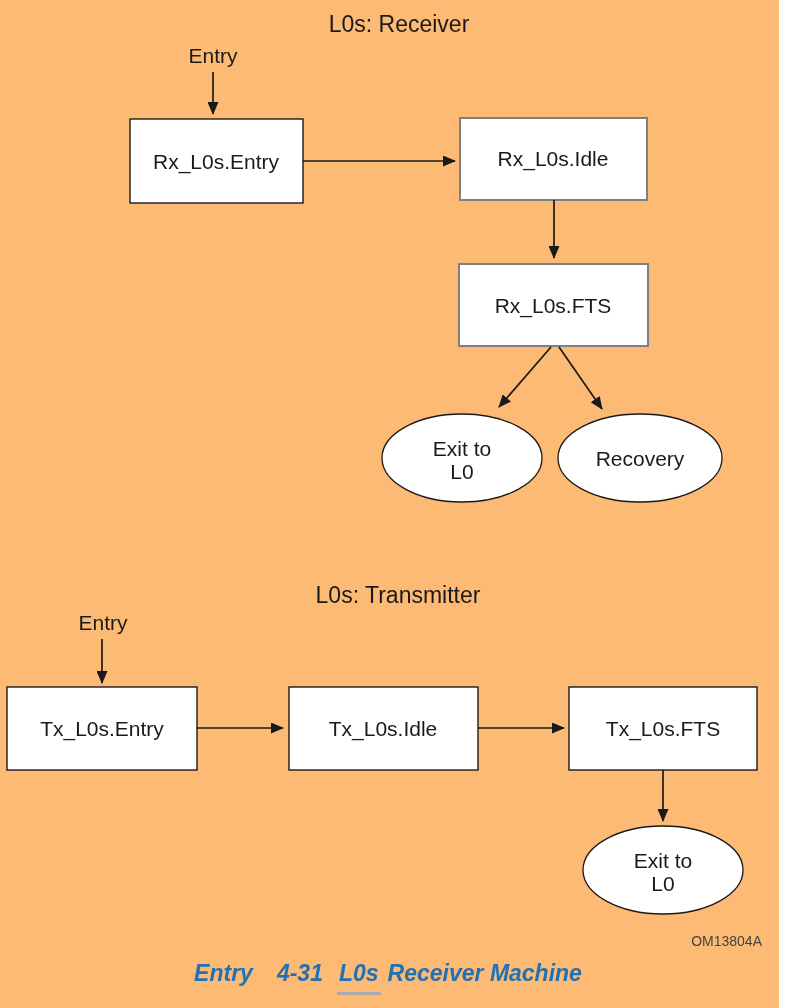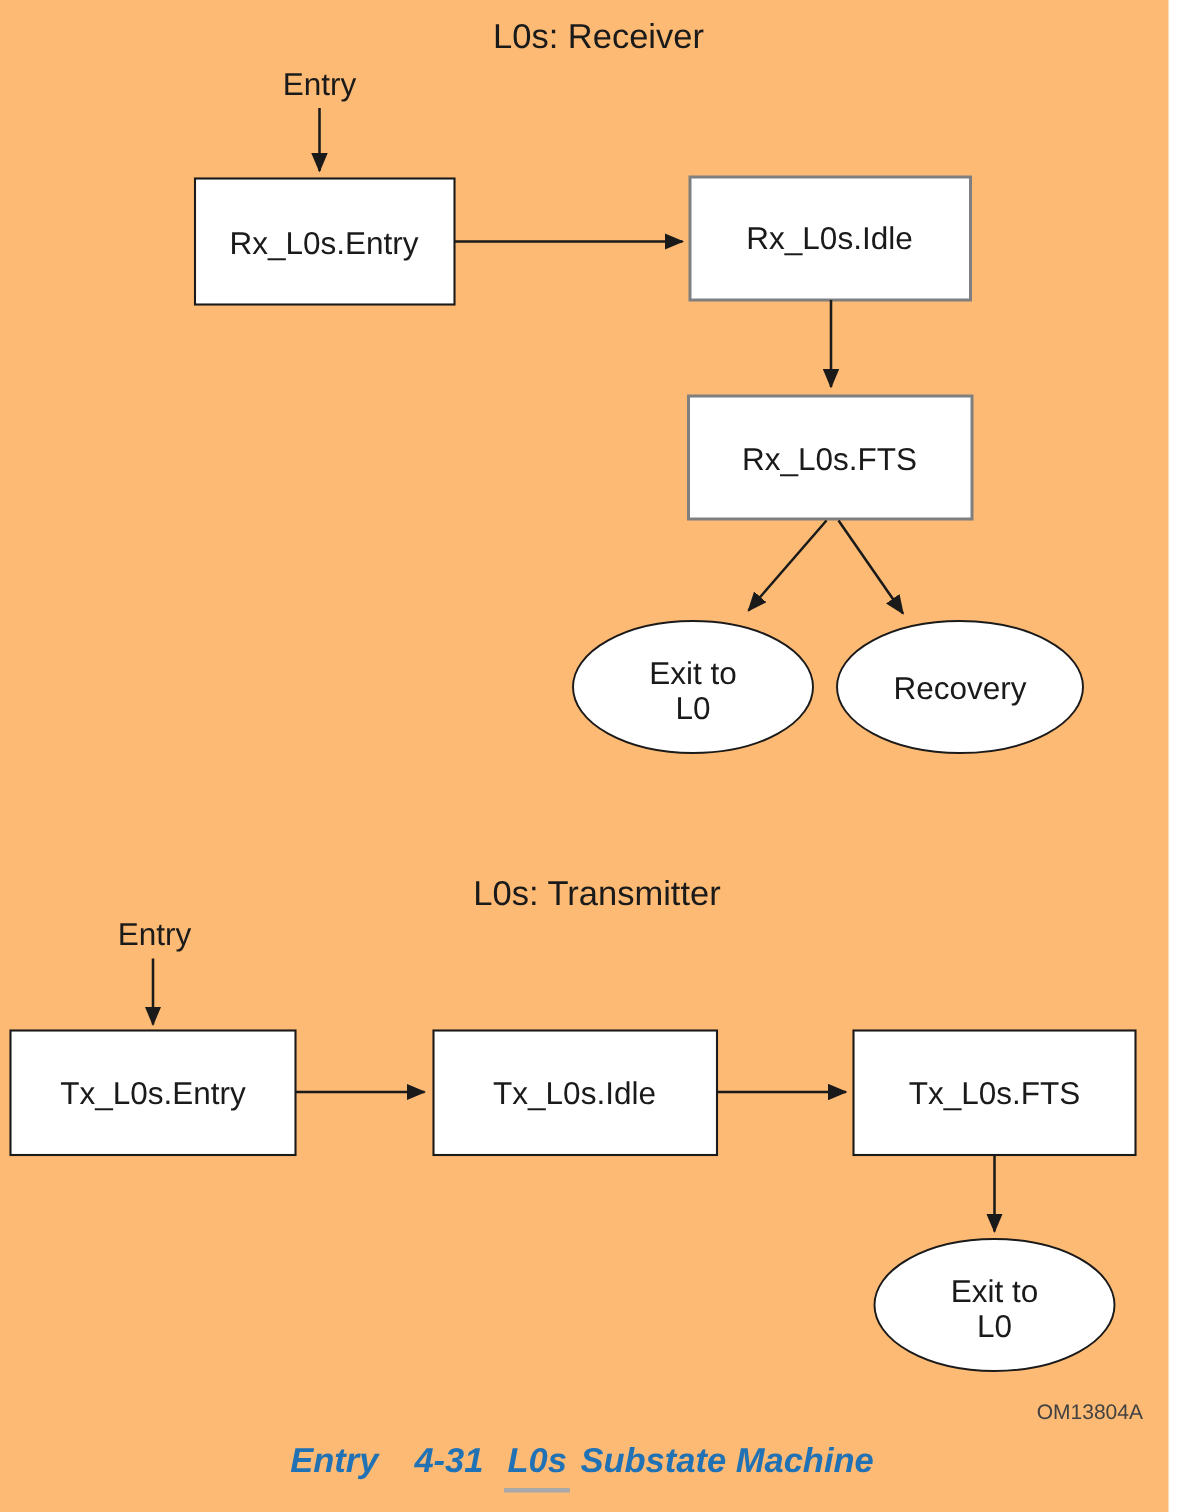--- a/index.html
+++ b/index.html
@@ -110,15 +110,15 @@
       <line class="edge" x1="663" y1="770" x2="663" y2="821" marker-end="url(#ah)"></line>
 
       <ellipse class="ell" cx="663" cy="870" rx="80" ry="44"></ellipse>
       <text class="lbl" x="663" y="868" text-anchor="middle">Exit to</text>
       <text class="lbl" x="663" y="891" text-anchor="middle">L0</text>
     </g>
 
     <text class="wm" x="762" y="946" text-anchor="end">OM13804A</text>
   </svg>
 
-  <div class="caption"><span class="cap-pre">Entry</span><span class="cap-num">4-31</span><span class="cap-link">L0s</span><span class="cap-sfx">Substate Machine</span></div>
+  <div class="caption"><span class="cap-pre">Entry</span><span class="cap-num">4-31</span><span class="cap-link">L0s</span><span class="cap-sfx">Receiver Machine</span></div>
 
 </div>
 
 </body></html>

